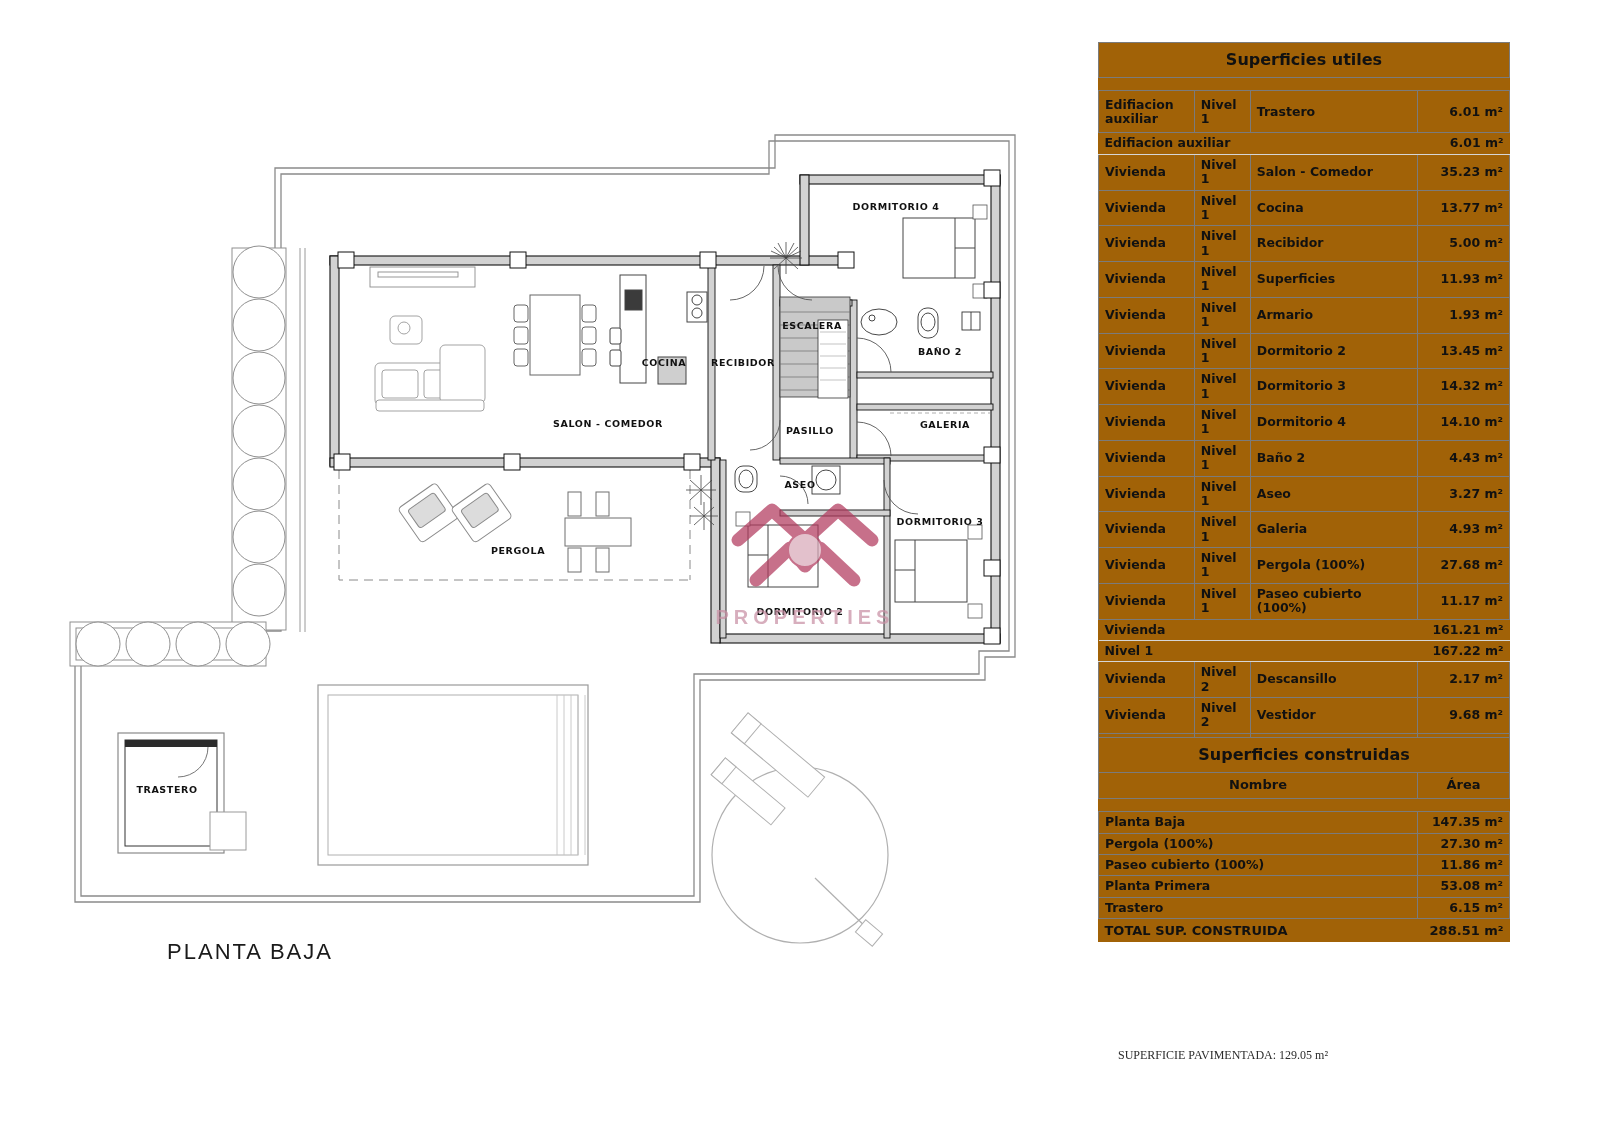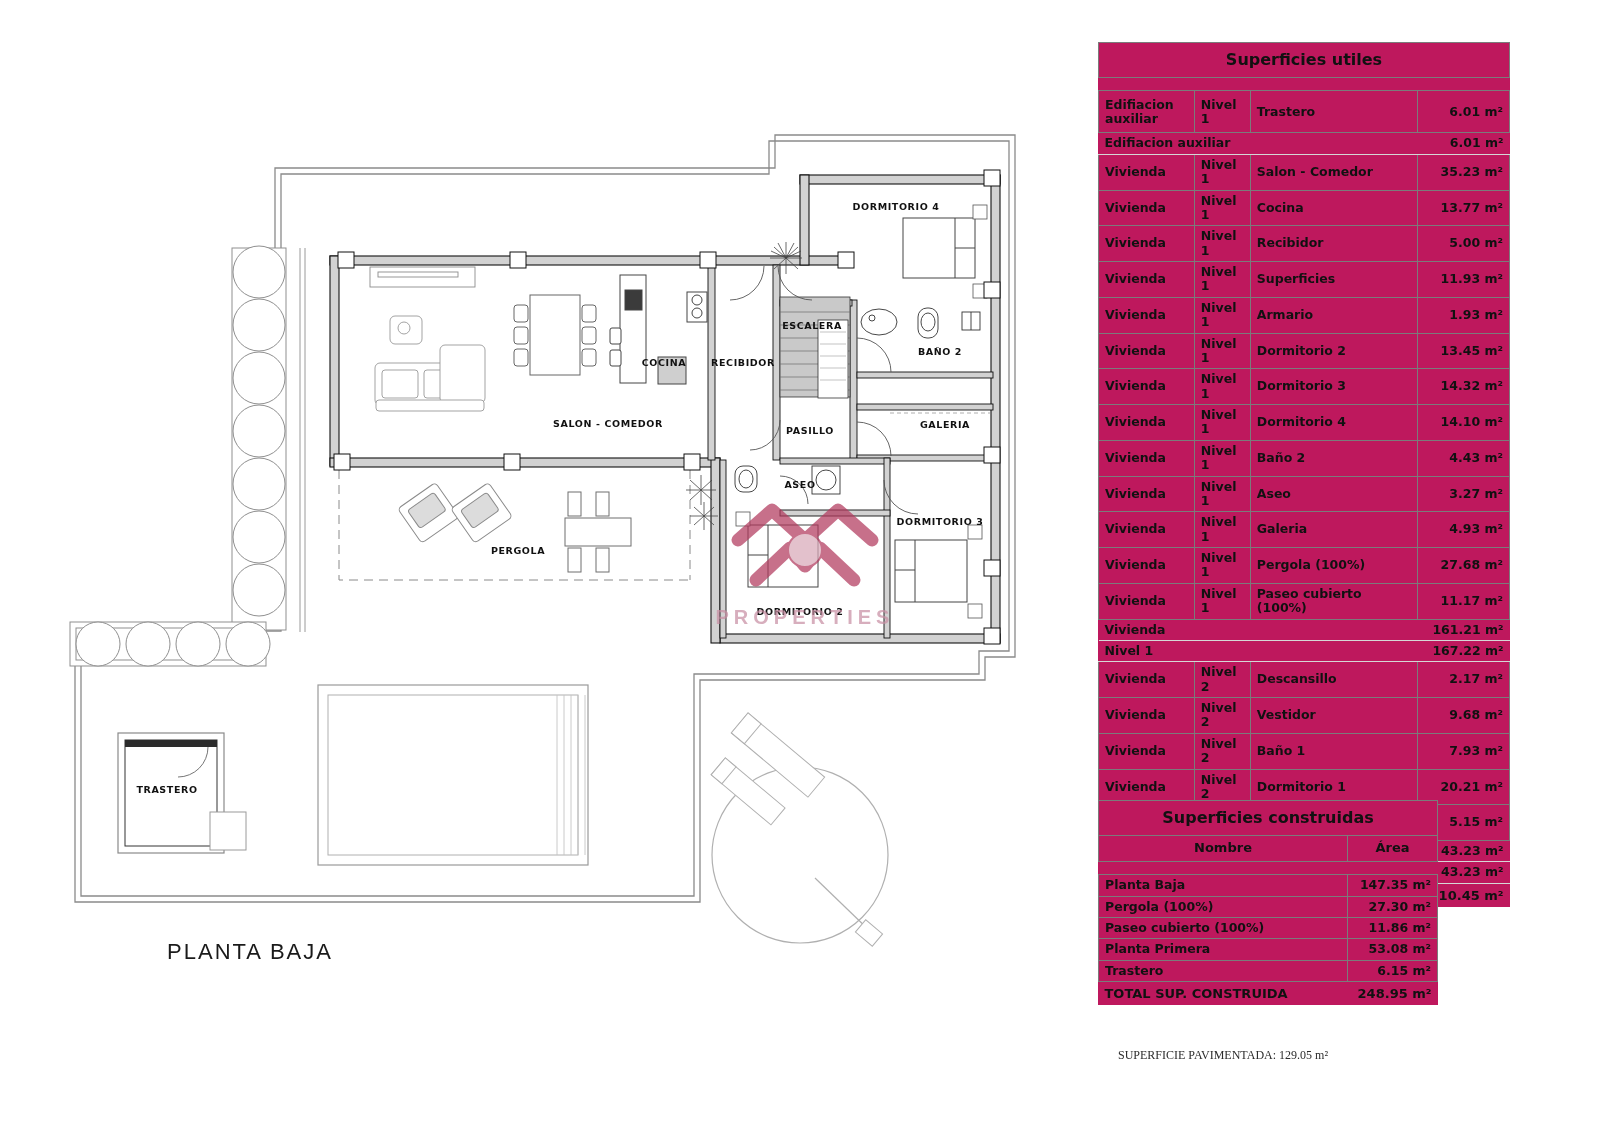--- a/index.html
+++ b/index.html
@@ -73,24 +73,24 @@
   }
 
   
   .tbl {
     position: absolute;
     border-collapse: collapse;
     font-family: "DejaVu Sans", sans-serif;
     font-size: 12.5px;
     font-weight: bold;
     color: #111;
-    background: #be185d;
+    background: #a16207;
   }
   #tbl-utiles { left: 1098px; top: 42px; width: 412px; }
-  #tbl-construidas { left: 1098px; top: 800px; width: 340px; }
+  #tbl-construidas { left: 1098px; top: 737px; width: 412px; }
 
   .tbl td, .tbl th {
     border: 1px solid #7b7b7b;
     padding: 3px 6px;
     vertical-align: middle;
     line-height: 1.15;
   }
   .tbl .title-row td {
     text-align: center;
     font-size: 16px;
@@ -662,20 +662,20 @@
       <tr>
         <td>Planta Primera</td>
         <td class="num">53.08 m²</td>
       </tr>
       <tr>
         <td>Trastero</td>
         <td class="num">6.15 m²</td>
       </tr>
       <tr class="total-row">
         <td>TOTAL SUP. CONSTRUIDA</td>
-        <td class="num">248.95 m²</td>
+        <td class="num">288.51 m²</td>
       </tr>
     </tbody>
   </table>
 
   <div id="pavimentada">SUPERFICIE PAVIMENTADA: 129.05 m²</div>
 
 </div>
 
 </body></html>

